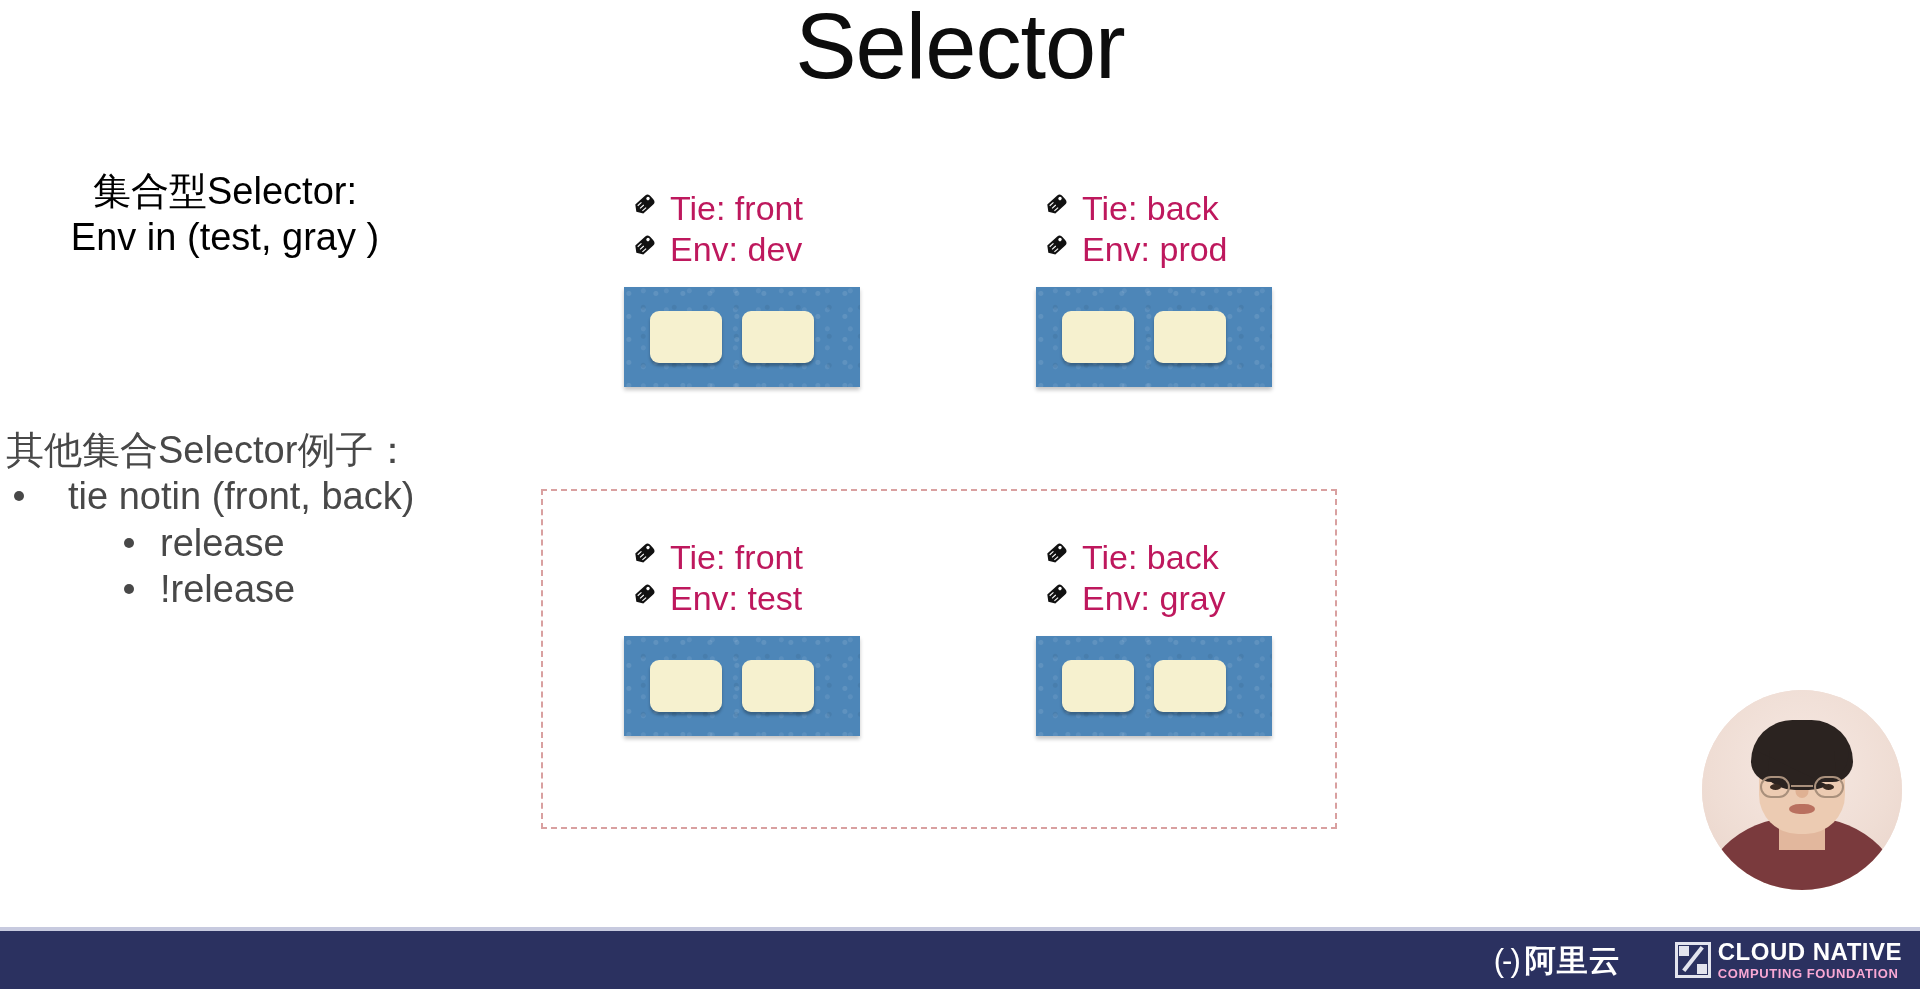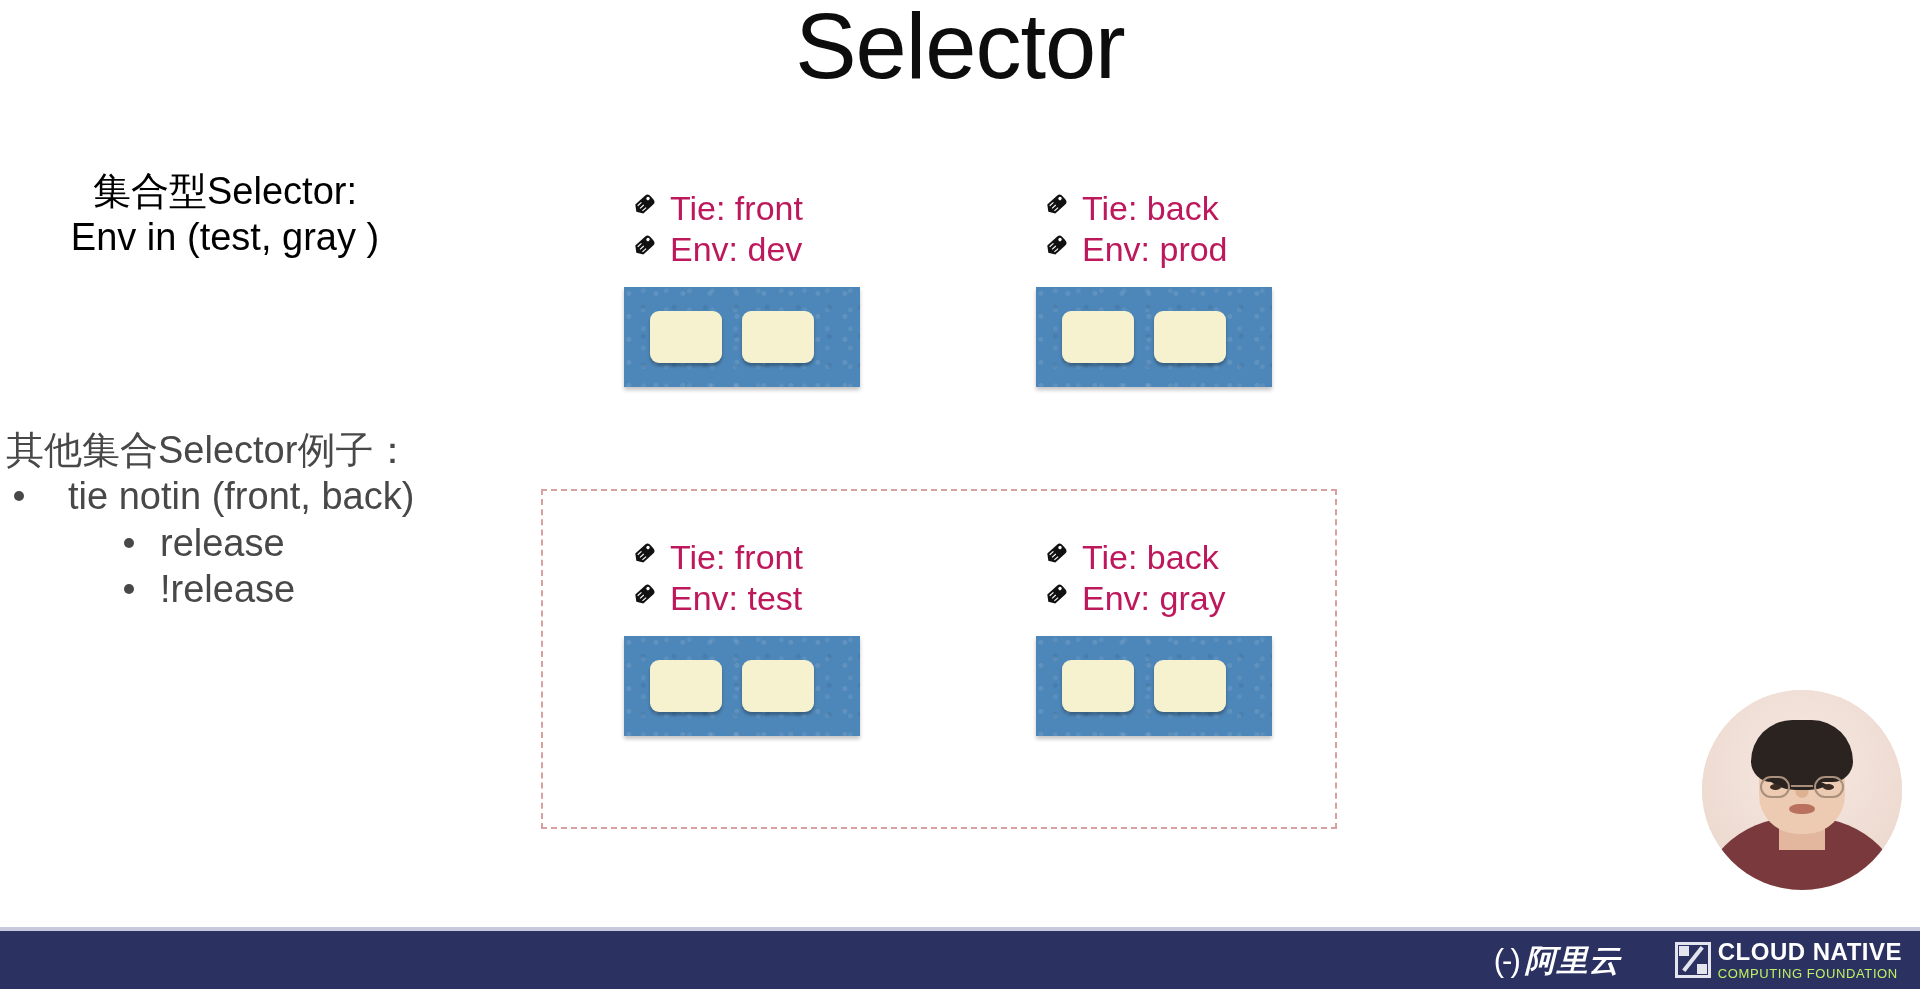--- a/index.html
+++ b/index.html
@@ -182,21 +182,20 @@
     font-weight: 400;
     line-height: 1;
     color: #ffffff;
   }
   .ali-text {
     font-size: 31px;
     font-weight: 700;
     letter-spacing: 1px;
     line-height: 1;
     color: #ffffff;
-    font-style: italic;
   }
   .logo-cncf {
     display: flex;
     align-items: center;
     gap: 7px;
   }
   .cncf-mark {
     width: 36px;
     height: 36px;
     border: 3px solid #e3e4ee;
@@ -222,23 +221,23 @@
   }
   .cncf-words { display: flex; flex-direction: column; line-height: 1; }
   .cncf-l1 {
     font-size: 24px;
     font-weight: 700;
     letter-spacing: 0.5px;
     color: #ffffff;
   }
   .cncf-l2 {
     font-size: 13px;
-    font-weight: 400;
+    font-weight: 700;
     letter-spacing: 0.6px;
-    color: #bef264;
+    color: #f9a8d4;
     margin-top: 3px;
   }
 
   
   .webcam {
     position: absolute;
     left: 1702px;
     top: 690px;
     width: 200px;
     height: 200px;

